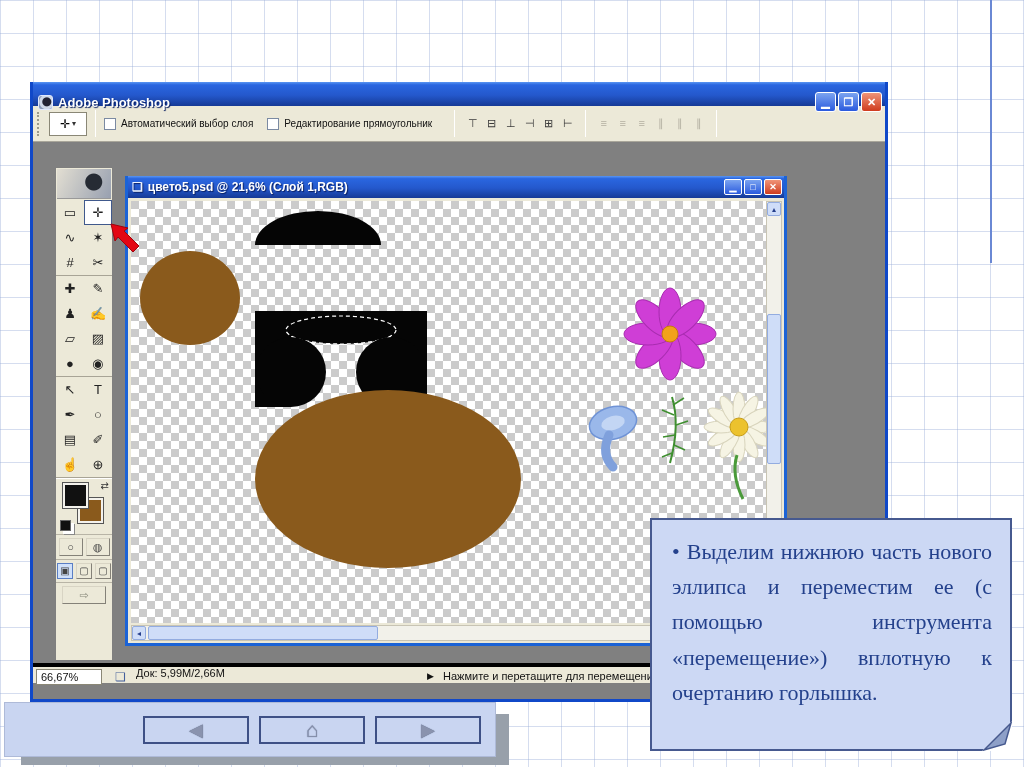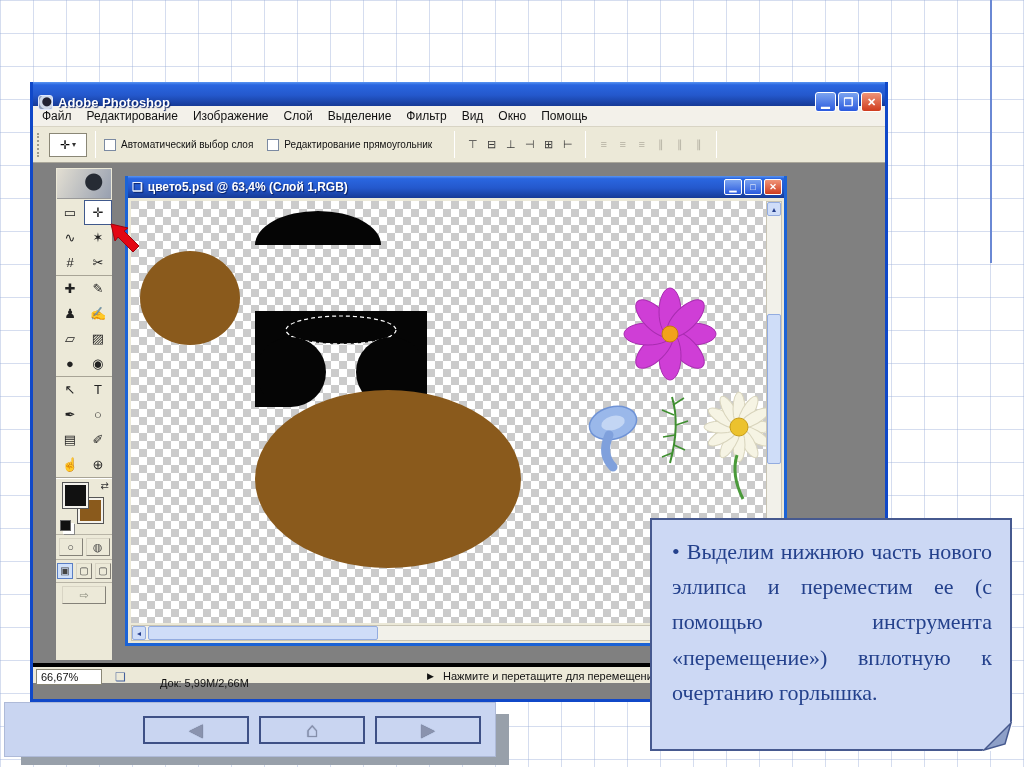--- a/index.html
+++ b/index.html
@@ -99,21 +99,21 @@
   .hthumb { position:absolute; top:0; left:16px; width:230px; height:14px; background:#cfddf8; border:1px solid #93ace0; border-radius:2px; }
   .scorner { position:absolute; right:2px; bottom:2px; width:16px; height:16px;
     background:repeating-linear-gradient(135deg,#ece9d8 0 3px,#b0ac9c 3px 4px); }
 
   
   .statusbar { position:absolute; left:0; right:0; bottom:16px; height:20px;
     background:#ece9d8; border-top:4px solid #000000; font-size:11px; color:#111; }
   .zoombox { position:absolute; left:3px; top:2px; width:66px; height:16px; background:#fff;
     border:1px solid #8a8776; padding:1px 0 0 4px; }
   .sb-docicon { position:absolute; left:82px; top:3px; color:#44609c; font-size:12px; }
-  .sb-docsize { position:absolute; left:103px; top:10px;margin-left:24px; }
+  .sb-docsize { position:absolute; left:103px; top:0; }
   .sb-play { position:absolute; left:394px; top:4px; font-size:9px; }
   .sb-tip { position:absolute; left:410px; top:3px; right:2px; white-space:nowrap; overflow:hidden; }
 
   
   .textbox { position:absolute; left:650px; top:518px; width:362px; height:233px;
     background:#ccd8f4; border:2px solid #46598f; z-index:40;
     font-family:"Liberation Serif", serif; color:#24418c; }
   .textbox-inner { padding:14px 18px 0 20px; font-size:22px; line-height:1.6; text-align:justify; }
   .fold-svg { position:absolute; right:-2px; bottom:-2px; }
 
@@ -136,31 +136,20 @@
 
     <div class="titlebar">
       <span class="app-icon"></span>
       <span>Adobe Photoshop</span>
       <span class="grow"></span>
       <span class="xpbtn">▁</span>
       <span class="xpbtn">❐</span>
       <span class="xpbtn close">✕</span>
     </div>
 
-    <div class="menubar">
-      <span>Файл</span>
-      <span>Редактирование</span>
-      <span>Изображение</span>
-      <span>Слой</span>
-      <span>Выделение</span>
-      <span>Фильтр</span>
-      <span>Вид</span>
-      <span>Окно</span>
-      <span>Помощь</span>
-    </div>
 
     <div class="optionsbar">
       <span class="grip"></span>
       <span class="tool-preset">
         <span>✛</span>
         <span class="dd">▾</span>
       </span>
       <span class="osep"></span>
       <span class="cbgroup">
         <span class="cb"></span>
@@ -239,21 +228,21 @@
         </div>
       </div>
 
       <svg class="red-arrow" width="34" height="34" viewBox="0 0 34 34">
         <polygon points="2,2 19,6 15,9 30,24 24,30 9,15 6,19" fill="#e30613" stroke="#9f040d" stroke-width="1"></polygon>
       </svg>
 
       <div class="docwin">
         <div class="doc-titlebar">
           <span class="doc-icon">❏</span>
-          <span>цвето5.psd @ 63,4% (Слой 1,RGB)</span>
+          <span>цвето5.psd @ 21,6% (Слой 1,RGB)</span>
           <span class="grow"></span>
           <span class="docbtn">▁</span>
           <span class="docbtn">□</span>
           <span class="docbtn close">✕</span>
         </div>
 
         <svg class="canvas-svg" width="636" height="422" viewBox="0 0 636 422">
           <defs>
             <pattern id="chk" width="16" height="16" patternUnits="userSpaceOnUse">
               <rect width="16" height="16" fill="#ffffff"></rect>

